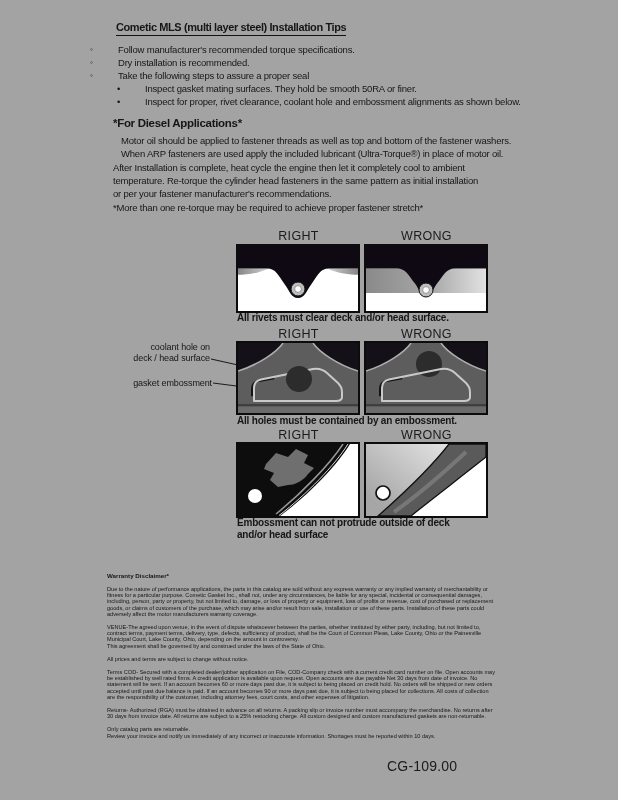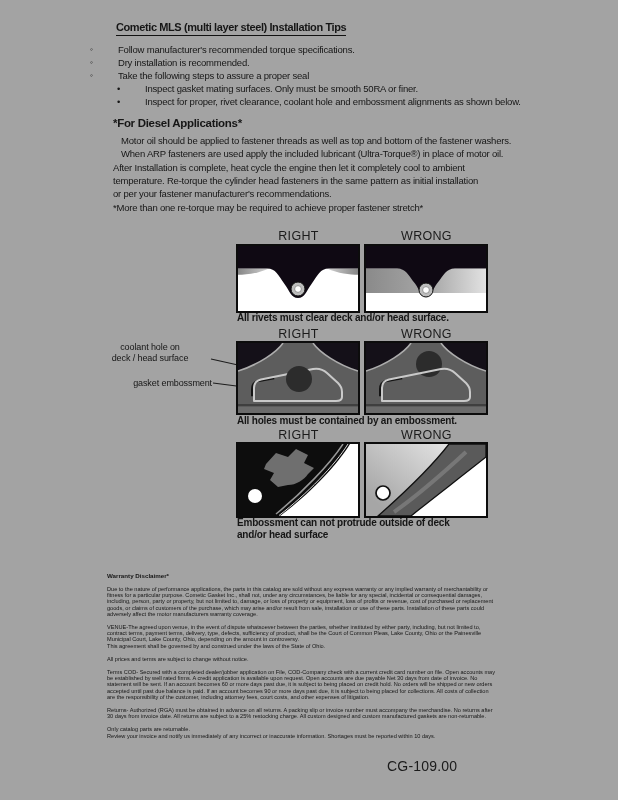--- a/index.html
+++ b/index.html
@@ -55,21 +55,21 @@
     <div class="b-row">
       <span class="b-marker">◦</span>
       <span class="nowrap">Dry installation is recommended.</span>
     </div>
     <div class="b-row">
       <span class="b-marker">◦</span>
       <span class="nowrap">Take the following steps to assure a proper seal</span>
     </div>
     <div class="b-row sub">
       <span class="b-marker">•</span>
-      <span class="nowrap">Inspect gasket mating surfaces.  Only must be smooth 50RA or finer.</span>
+      <span class="nowrap">Inspect gasket mating surfaces.  They hold be smooth 50RA or finer.</span>
     </div>
     <div class="b-row sub">
       <span class="b-marker">•</span>
       <span class="nowrap">Inspect for proper, rivet clearance, coolant hole and embossment alignments as shown below.</span>
     </div>
   </div>
 
   <div class="abs diesel-head">*For Diesel Applications*</div>
   <div class="abs body-par pre p1">Motor oil should be applied to fastener threads as well as top and bottom of the fastener washers.
 When ARP fasteners are used apply the included lubricant (Ultra-Torque®) in place of motor oil.</div>
@@ -118,21 +118,21 @@
       <circle cx="60" cy="44" r="7" fill="#bdbdbd" stroke="#101010" stroke-width="1"></circle>
       <circle cx="60" cy="44" r="3.4" fill="#fdfdfd" stroke="#8a8a8a" stroke-width="0.9"></circle>
     </svg>
   </div>
 
   <div class="abs caption" style="left:237px; top:312px;">All rivets must clear deck and/or head surface.</div>
 
   <div class="abs fig-label" style="left:236px; top:327px;">RIGHT</div>
   <div class="abs fig-label" style="left:364px; top:327px;">WRONG</div>
 
-  <div class="abs callout pre" style="left:90px; top:342px;text-align:center;">coolant hole on
+  <div class="abs callout pre" style="left:90px; top:342px;">coolant hole on
 deck / head surface</div>
   <div class="abs callout" style="left:92px; top:378px;">gasket embossment</div>
 
   <svg class="abs" style="left:210px; top:352px;" width="92" height="44" viewBox="0 0 92 44">
     <line x1="1" y1="7" x2="86" y2="26" stroke="#1c1c1c" stroke-width="1.1"></line>
     <line x1="3" y1="31" x2="50" y2="37" stroke="#1c1c1c" stroke-width="1.1"></line>
   </svg>
 
   <div class="abs panel" style="left:236px; top:341px;">
     <svg width="120" height="70" viewBox="0 0 120 70">

